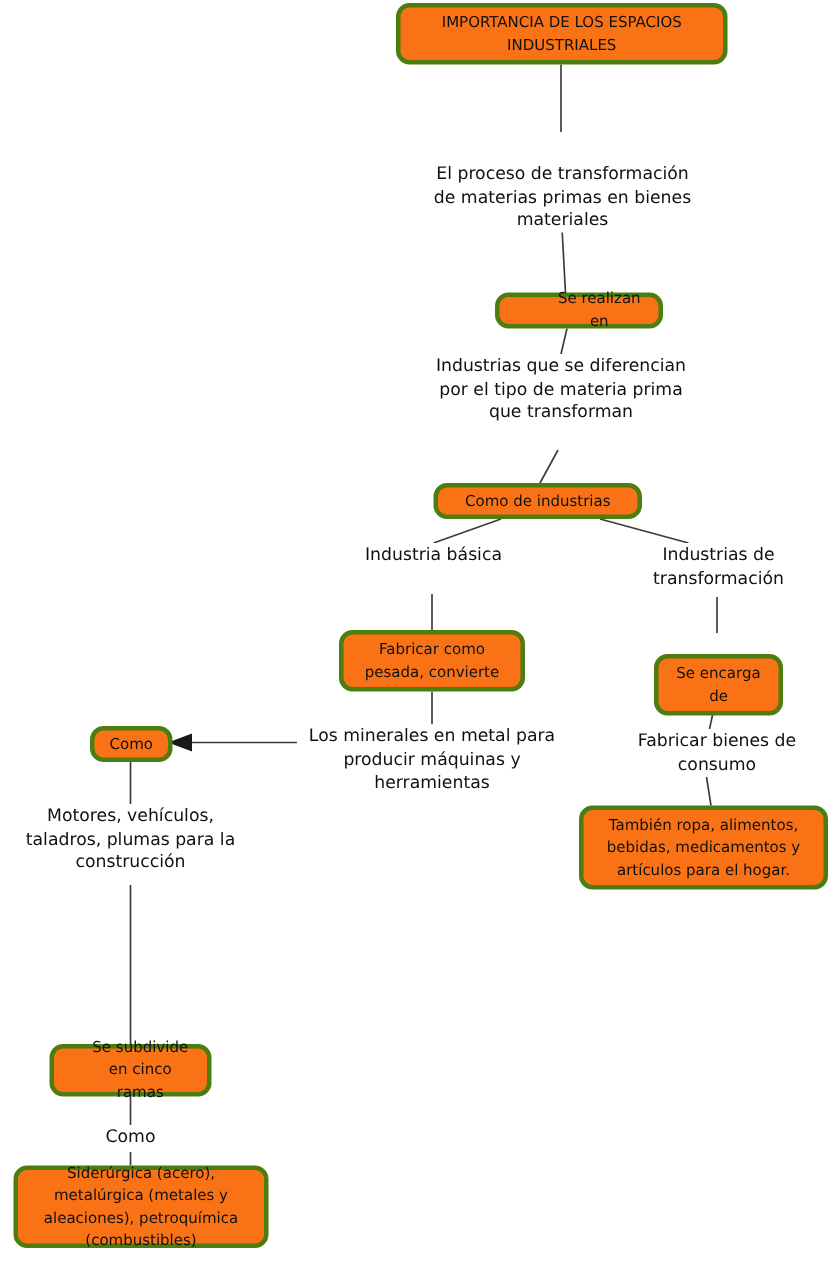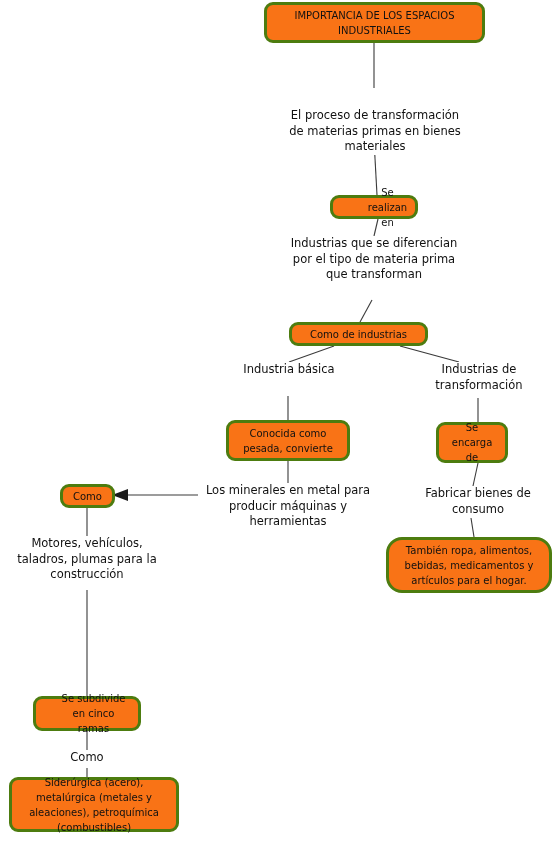--- a/index.html
+++ b/index.html
@@ -87,31 +87,31 @@
       <line x1="87" y1="590" x2="87" y2="696"></line>
 
       <line x1="87" y1="731" x2="87" y2="750"></line>
 
       <line x1="87" y1="768" x2="87" y2="777"></line>
     </g>
   </svg>
 
   <div class="node" style="left:264px;top:2px;width:221px;height:41px;">IMPORTANCIA DE LOS ESPACIOS INDUSTRIALES</div>
 
-  <div class="node" style="left:330px;top:195px;width:88px;height:24px;padding-left:34px;">Se realizan en</div>
+  <div class="node" style="left:330px;top:195px;width:112px;height:24px;padding-left:34px;">Se realizan en</div>
 
   <div class="node" style="left:289px;top:322px;width:139px;height:24px;">Como de industrias</div>
 
-  <div class="node" style="left:226px;top:420px;width:124px;height:41px;">Conocida como pesada, convierte</div>
+  <div class="node" style="left:226px;top:420px;width:124px;height:41px;">Fabricar como pesada, convierte</div>
 
-  <div class="node" style="left:436px;top:422px;width:72px;height:41px;">Se encarga de</div>
+  <div class="node" style="left:436px;top:436px;width:86px;height:41px;">Se encarga de</div>
 
   <div class="node" style="left:60px;top:484px;width:55px;height:24px;">Como</div>
 
-  <div class="node" style="left:386px;top:537px;width:166px;height:56px;border-radius:16px;">También ropa, alimentos, bebidas, medicamentos y artículos para el hogar.</div>
+  <div class="node" style="left:386px;top:537px;width:166px;height:56px;">También ropa, alimentos, bebidas, medicamentos y artículos para el hogar.</div>
 
   <div class="node" style="left:33px;top:696px;width:108px;height:35px;padding-left:20px;">Se subdivide en cinco ramas</div>
 
   <div class="node" style="left:9px;top:777px;width:170px;height:55px;">Siderúrgica (acero), metalúrgica (metales y aleaciones), petroquímica (combustibles)</div>
 
   <div class="linktext" style="left:280px;top:88px;width:190px;margin-top:20px;">El proceso de transformación de materias primas en bienes materiales</div>
 
   <div class="linktext" style="left:286px;top:236px;width:176px;">Industrias que se diferencian por el tipo de materia prima que transforman</div>
 
   <div class="linktext" style="left:239px;top:362px;width:100px;">Industria básica</div>

